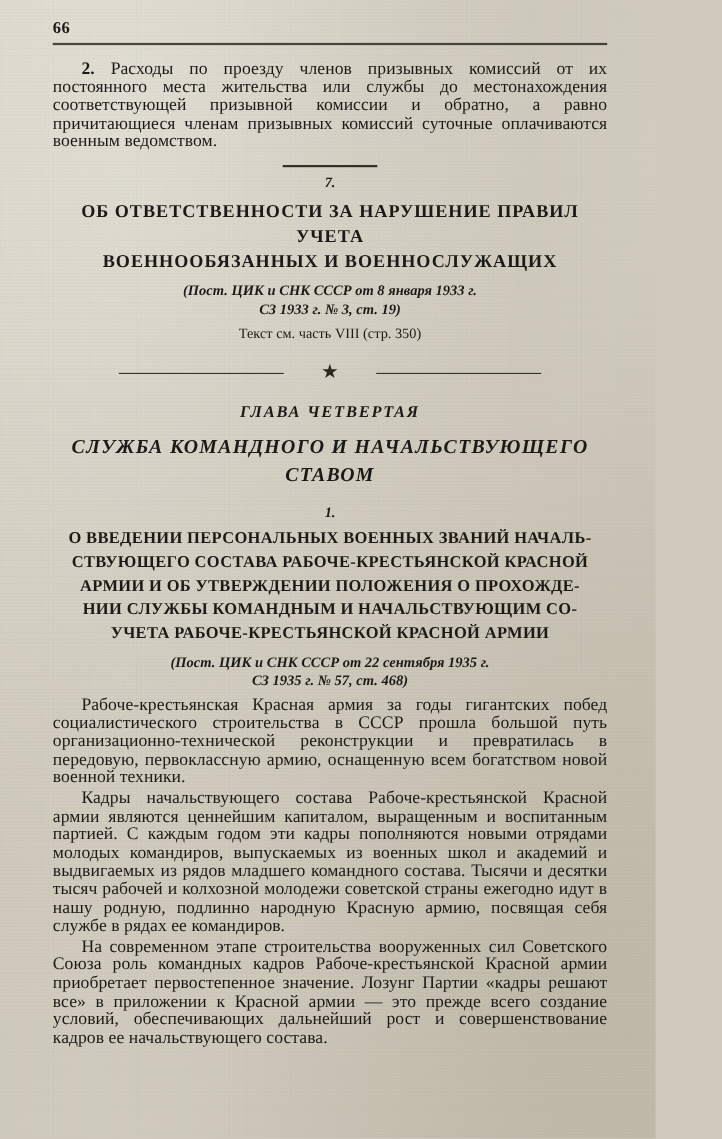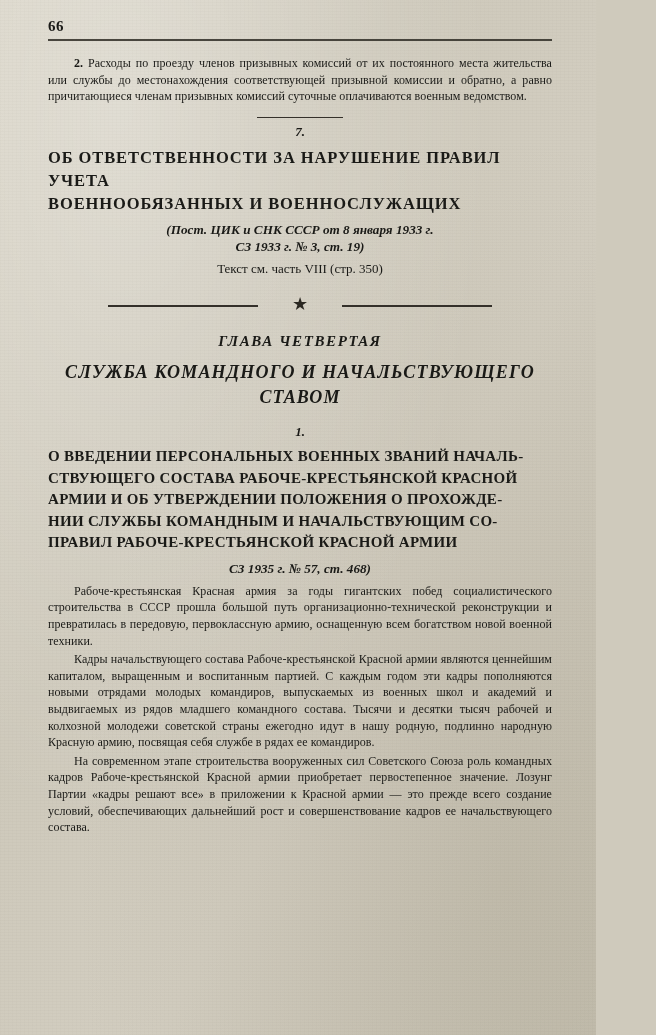--- a/index.html
+++ b/index.html
@@ -58,21 +58,21 @@
   }
   .header-rule {
     height: 2px;
     background: #2e2b24;
     margin: 2px 0 14px 0;
     opacity: .85;
   }
 
   p.body {
     margin: 0 0 2px 0;
-    font-size: 12px;
+    font-size: 16px;
     line-height: 16.6px;
     text-align: justify;
     text-indent: 26px;
     letter-spacing: .05px;
   }
   p.body b { font-weight: bold; }
 
   .short-rule {
     width: 86px;
     height: 1.6px;
@@ -80,20 +80,21 @@
     margin: 12px auto 6px auto;
   }
   .sec-num {
     text-align: center;
     font-weight: bold;
     font-size: 13px;
     font-style: italic;
     margin: 0 0 6px 0;
   }
   .law-title {
+    text-align: center;
     font-weight: bold;
     font-size: 16.5px;
     line-height: 23px;
     letter-spacing: .9px;
     margin: 2px 0 6px 0;
   }
   .law-title.small {
     font-size: 15px;
     line-height: 21.5px;
     letter-spacing: .3px;
@@ -201,24 +202,25 @@
     </div>
 
     <div class="spacer-sm"></div>
     <div class="sec-num">1.</div>
 
     <div class="law-title small">
       <span>О ВВЕДЕНИИ ПЕРСОНАЛЬНЫХ ВОЕННЫХ ЗВАНИЙ НАЧАЛЬ-</span><br>
       <span>СТВУЮЩЕГО СОСТАВА РАБОЧЕ-КРЕСТЬЯНСКОЙ КРАСНОЙ</span><br>
       <span>АРМИИ И ОБ УТВЕРЖДЕНИИ ПОЛОЖЕНИЯ О ПРОХОЖДЕ-</span><br>
       <span>НИИ СЛУЖБЫ КОМАНДНЫМ И НАЧАЛЬСТВУЮЩИМ СО-</span><br>
-      <span>ПРАВИЛ РАБОЧЕ-КРЕСТЬЯНСКОЙ КРАСНОЙ АРМИИ</span>
+      <span>УЧЕТА РАБОЧЕ-КРЕСТЬЯНСКОЙ КРАСНОЙ АРМИИ</span>
     </div>
 
     <div class="cite">
+      <span>(Пост. ЦИК и СНК СССР от 22 сентября 1935 г.</span>
       <span class="line2">СЗ 1935 г.  № 57, ст. 468)</span>
     </div>
 
     <div class="spacer-xs"></div>
 
     <p class="body">Рабоче-крестьянская Красная армия за годы гигантских побед социалистического строительства в СССР прошла большой путь организационно-технической реконструкции и превратилась в передовую, первоклассную армию, оснащенную всем богатством новой военной техники.</p>
     <p class="body">Кадры начальствующего состава Рабоче-крестьянской Красной армии являются ценнейшим капиталом, выращенным и воспитанным партией. С каждым годом эти кадры пополняются новыми отрядами молодых командиров, выпускаемых из военных школ и академий и выдвигаемых из рядов младшего командного состава. Тысячи и десятки тысяч рабочей и колхозной молодежи советской страны ежегодно идут в нашу родную, подлинно народную Красную армию, посвящая себя службе в рядах ее командиров.</p>
     <p class="body">На современном этапе строительства вооруженных сил Советского Союза роль командных кадров Рабоче-крестьянской Красной армии приобретает первостепенное значение. Лозунг Партии «кадры решают все» в приложении к Красной армии — это прежде всего создание условий, обеспечивающих дальнейший рост и совершенствование кадров ее начальствующего состава.</p>
 
   </div>

